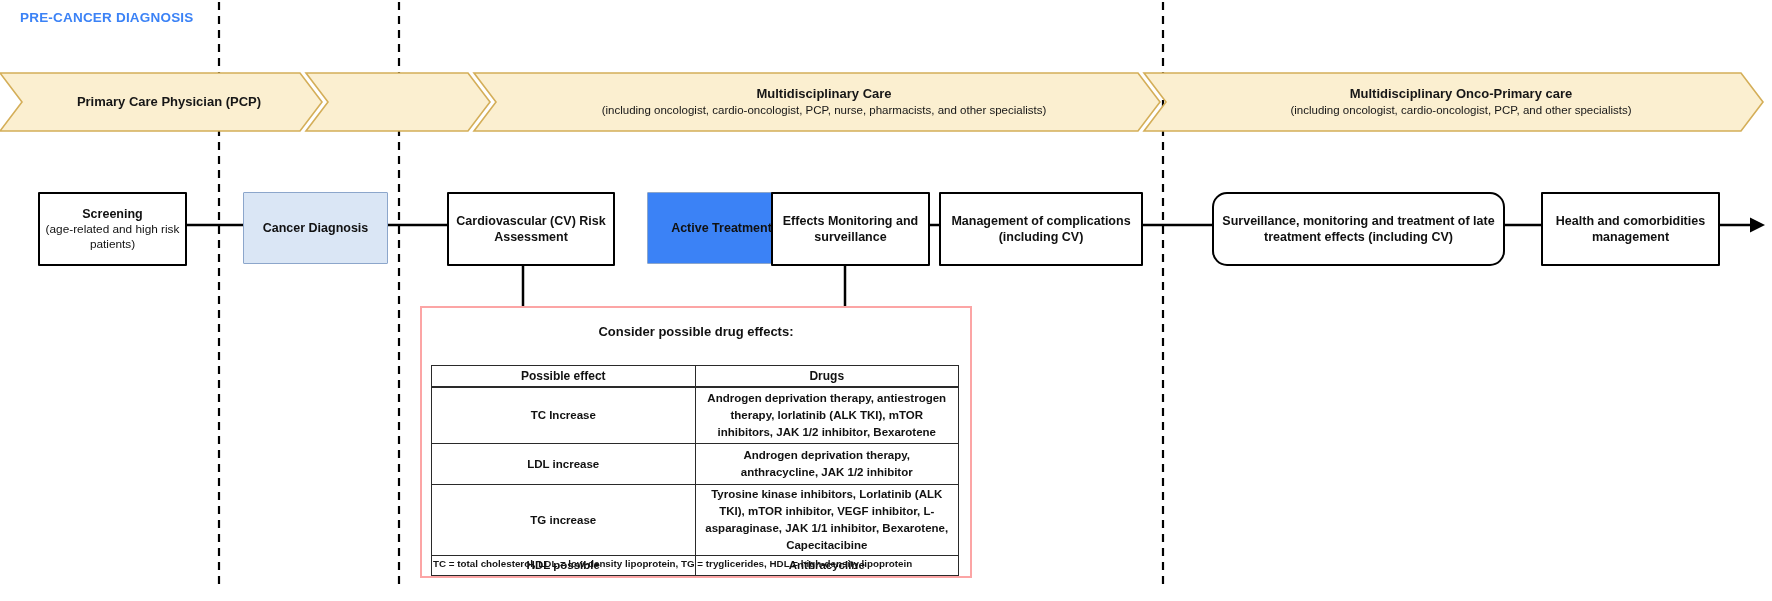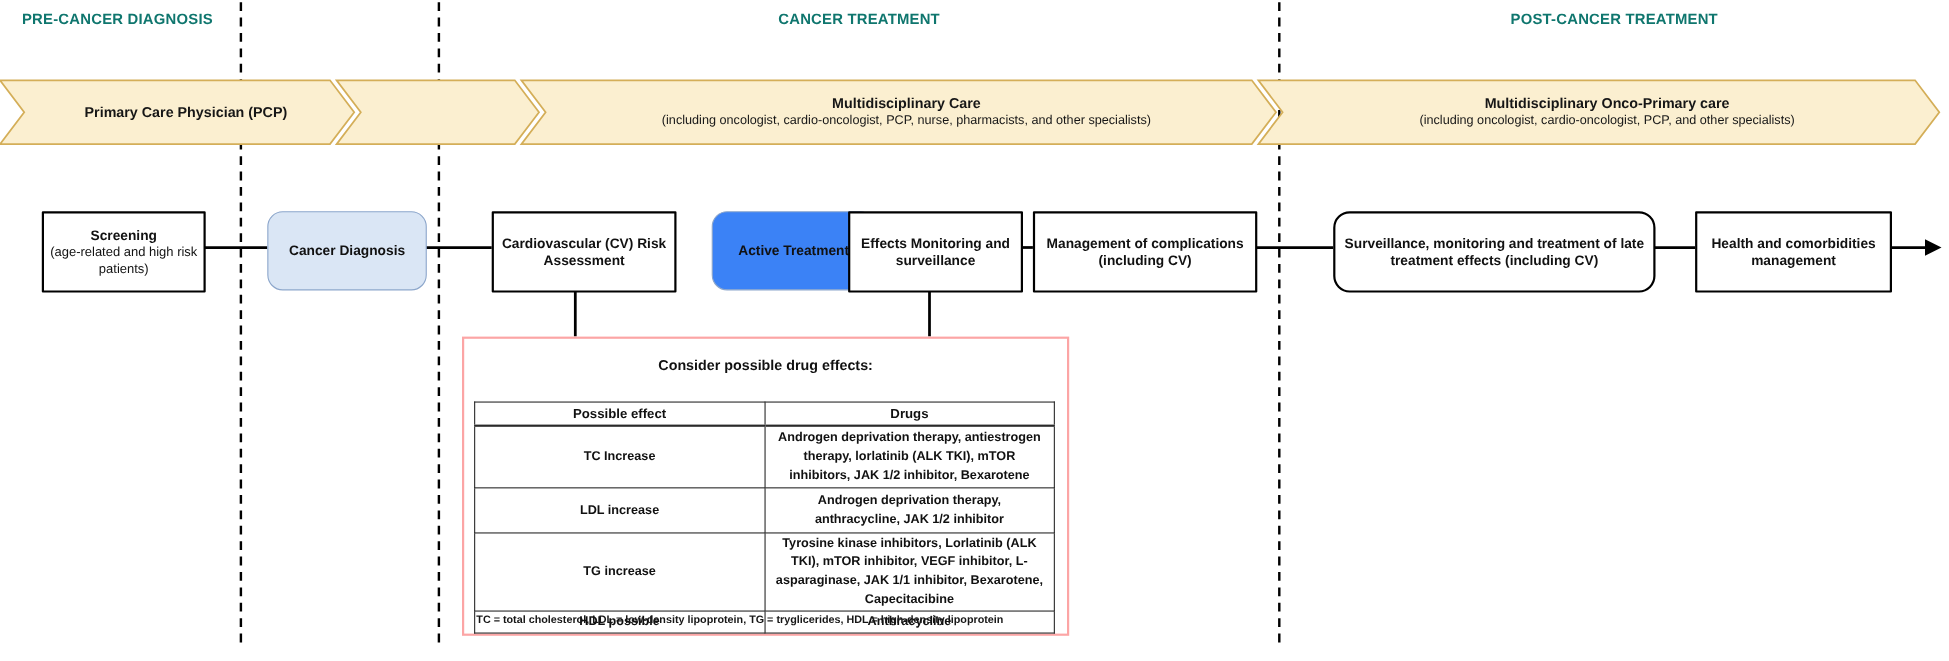--- a/index.html
+++ b/index.html
@@ -2,31 +2,31 @@
 <html><head>
 <meta charset="utf-8">
 <style>
   html,body{margin:0;padding:0;background:#fff;}
   .canvas{
     position:relative;width:1772px;height:601px;background:#fff;overflow:hidden;
     font-family:"Liberation Sans",sans-serif;color:#111;
   }
   .layer{position:absolute;left:0;top:0;}
   
-  .phase-title{position:absolute;top:10px;font-size:13.5px;font-weight:bold;letter-spacing:.2px;white-space:nowrap;color:#0f766e;}
+  .phase-title{position:absolute;top:10px;font-size:13.5px;font-weight:bold;letter-spacing:.2px;white-space:nowrap;color:#3b82f6;}
   .phase-title.centered{text-align:center;}
   
   .banner-label{position:absolute;top:73px;height:58px;display:flex;flex-direction:column;justify-content:center;align-items:center;text-align:center;color:#161616;}
   .banner-label .t{font-size:13px;font-weight:bold;line-height:1.25;}
   .banner-label .s{font-size:11.5px;font-weight:normal;line-height:1.3;}
   
   .box{position:absolute;top:192px;height:66px;background:#fff;border:2px solid #000;
        display:flex;flex-direction:column;justify-content:center;align-items:center;text-align:center;
        font-size:12.5px;font-weight:bold;line-height:1.28;padding:2px 4px;border-radius:1px;}
-  .box--blue{border-width:1.5px;border-radius:14px;}
+  .box--blue{border-width:1.5px;}
   .box .b-sub{font-weight:normal;font-size:11.8px;}
   
   .panel{position:absolute;left:420px;top:306px;width:548px;height:268px;border:2px solid #fca5a5;background:#fff;}
   .panel-title{position:absolute;left:0;top:16px;width:100%;text-align:center;font-size:13px;font-weight:bold;}
   table.effects{position:absolute;left:9px;top:57px;width:528px;border-collapse:collapse;table-layout:fixed;}
   table.effects td,table.effects th{border:1px solid #2a2a2a;padding:1px 8px;font-size:11.5px;line-height:17px;text-align:center;vertical-align:middle;}
   table.effects th{font-weight:bold;font-size:12px;border-bottom-width:2px;height:20px;padding:0 4px;}
   table.effects td.eff{width:162px;font-weight:bold;}
   table.effects td.drugs{font-weight:bold;}
   tr.h55 td{height:53px;} tr.h40 td{height:38px;} tr.h53 td{height:51px;} tr.h19 td{height:17px;}
@@ -58,22 +58,20 @@
       <line x1="1493" y1="225" x2="1541" y2="225"></line>
       <line x1="1708" y1="225" x2="1752" y2="225"></line>
 
       <line x1="523" y1="258" x2="523" y2="306"></line>
       <line x1="845" y1="258" x2="845" y2="306"></line>
     </g>
     <polygon points="1750,217.5 1765,225 1750,232.5" fill="#000"></polygon>
   </svg>
 
   <div class="phase-title" style="left:20px;">PRE-CANCER DIAGNOSIS</div>
-  <div class="phase-title centered" style="left:399px;width:764px;">CANCER TREATMENT</div>
-  <div class="phase-title centered" style="left:1163px;width:609px;">POST-CANCER TREATMENT</div>
 
   <div class="banner-label" style="left:24px;width:290px;">
     <div class="t">Primary Care Physician (PCP)</div>
   </div>
   <div class="banner-label" style="left:500px;width:648px;">
     <div class="t">Multidisciplinary Care</div>
     <div class="s">(including oncologist, cardio-oncologist, PCP, nurse, pharmacists, and other specialists)</div>
   </div>
   <div class="banner-label" style="left:1175px;width:572px;">
     <div class="t">Multidisciplinary Onco-Primary care</div>

